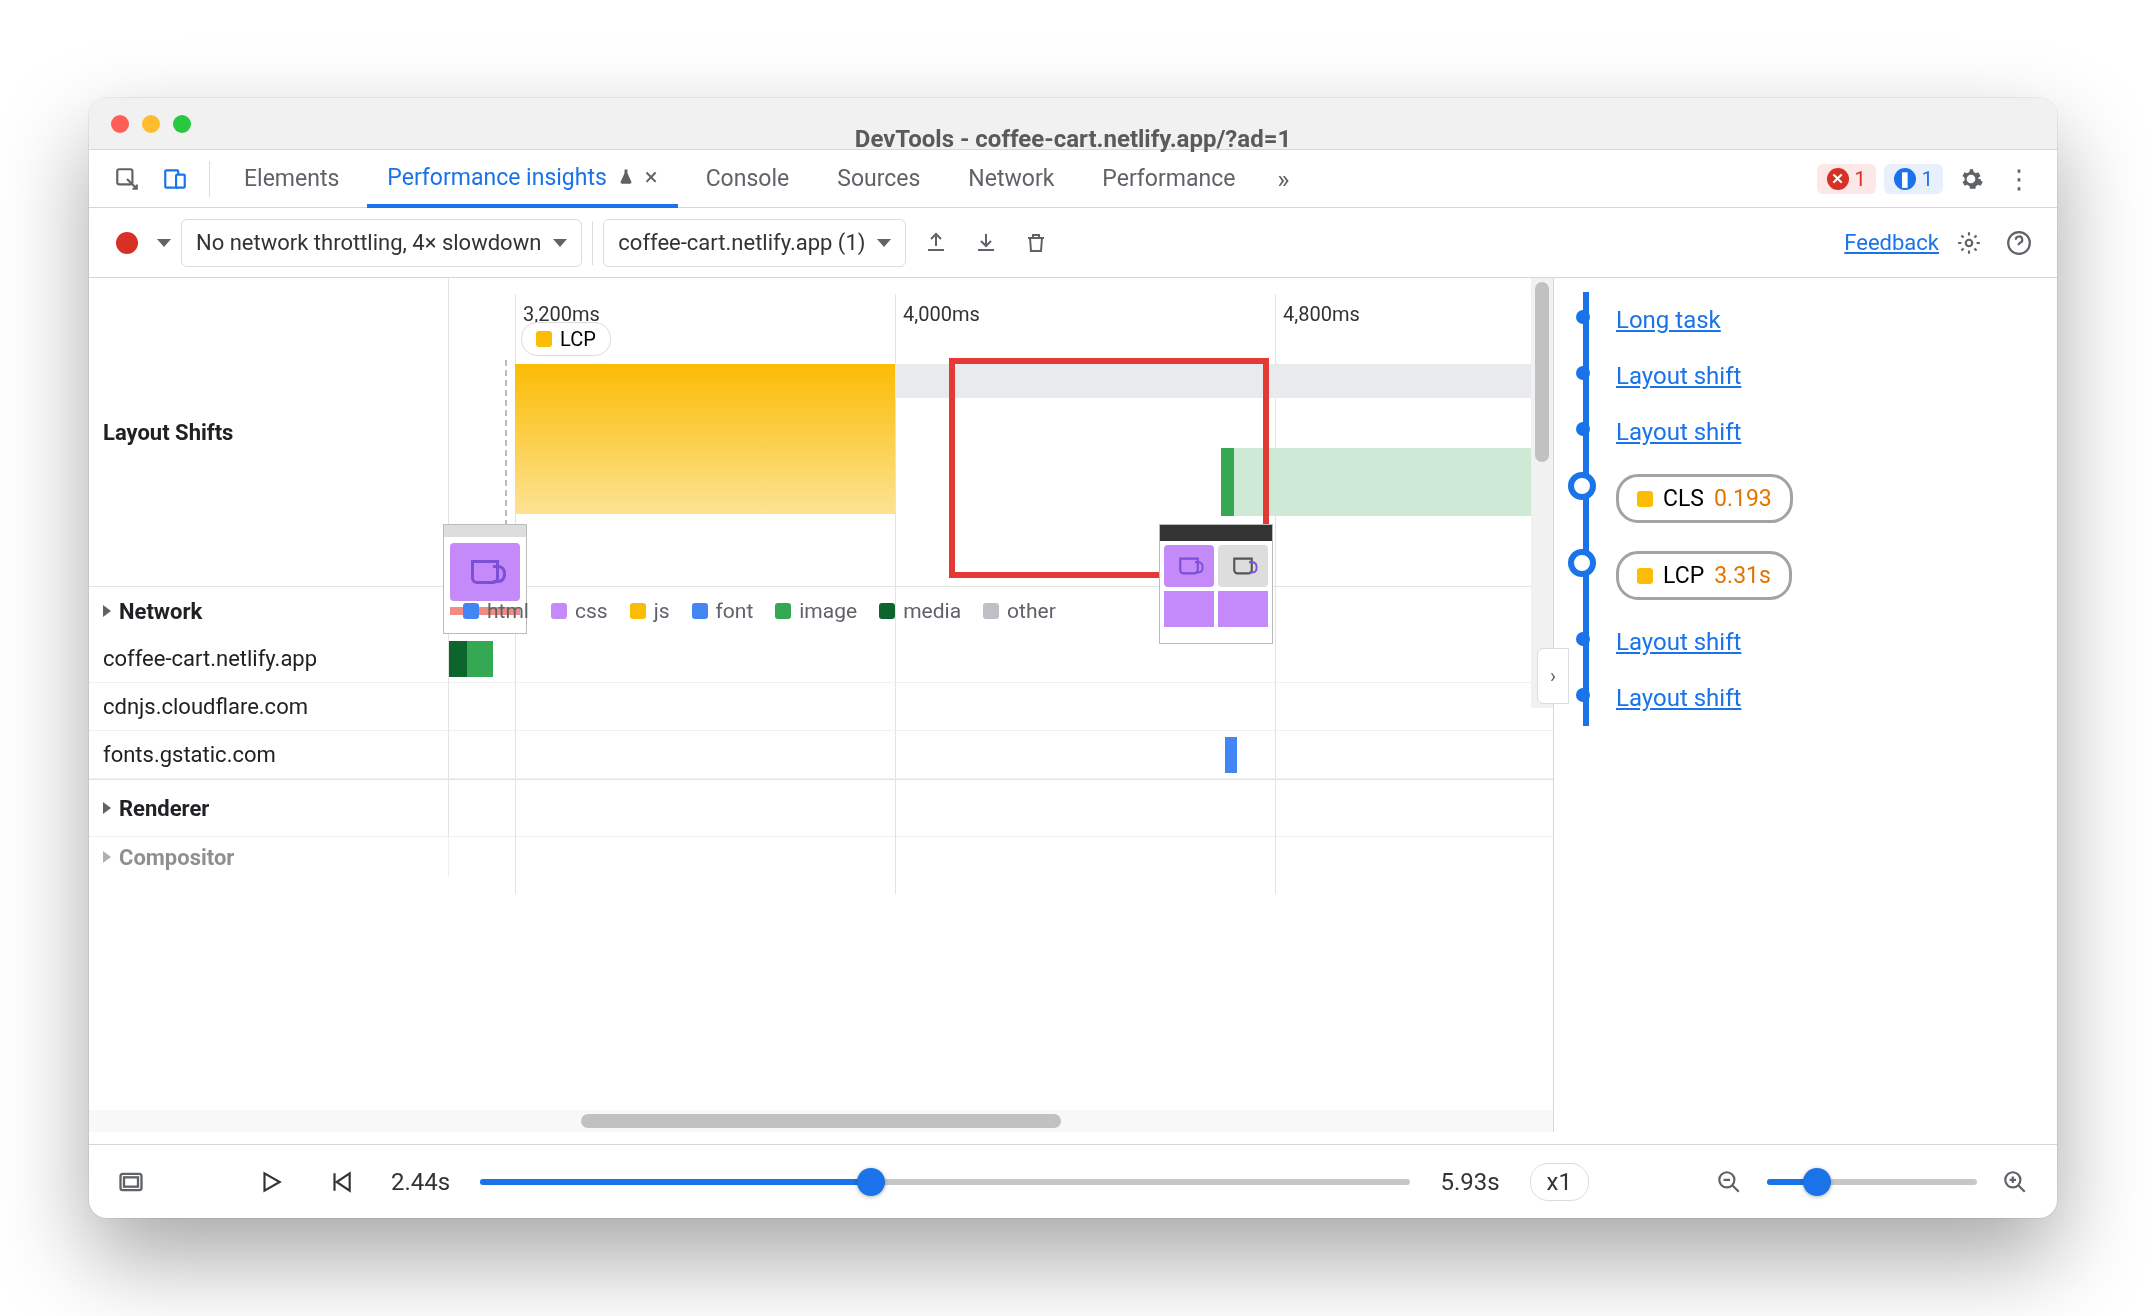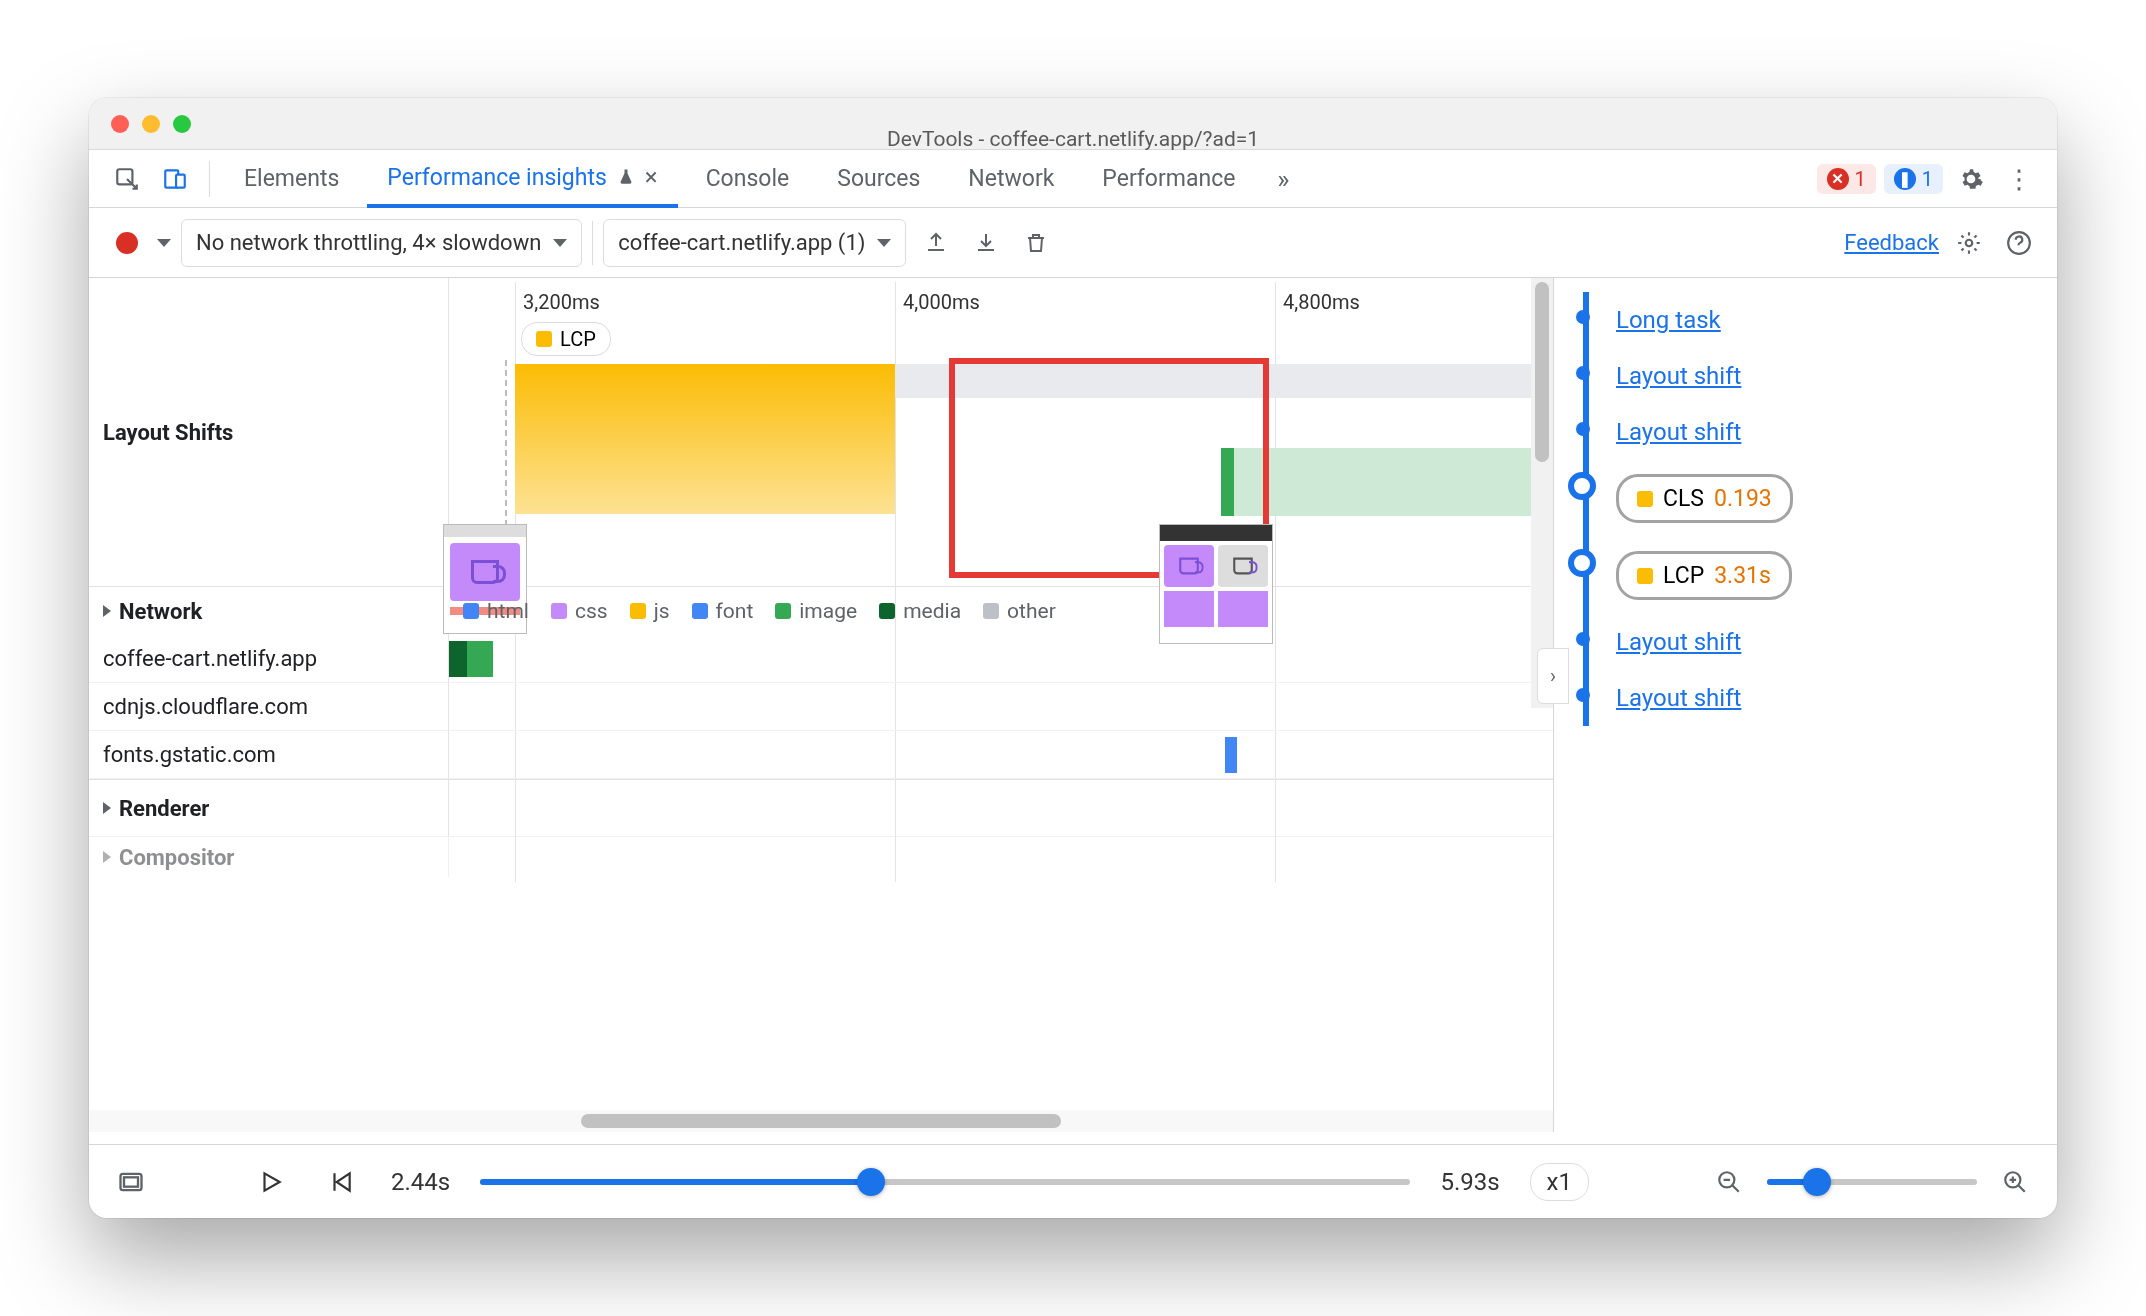--- a/index.html
+++ b/index.html
@@ -2,21 +2,21 @@
 <html><head>
 <meta charset="utf-8">
 <style>
   * { box-sizing: border-box; margin: 0; padding: 0; font-family: -apple-system, BlinkMacSystemFont, "Segoe UI", Roboto, sans-serif; }
   body { background: #fff; width: 2146px; height: 1316px; display:flex; align-items:center; justify-content:center;}
   .shadow-wrap { width: 1968px; height:1120px; border-radius:18px; box-shadow: 0 40px 90px rgba(0,0,0,0.35), 0 0 0 1px rgba(0,0,0,0.06); background:#fff; overflow:hidden; display:flex; flex-direction:column;}
   .titlebar { height:52px; background:#f1f1f1; border-bottom:1px solid #d9d9d9; display:flex; align-items:center; position:relative;}
   .traffic { display:flex; gap:13px; margin-left:22px;}
   .dot { width:18px; height:18px; border-radius:50%;}
   .dot.r{background:#ff5f57;} .dot.y{background:#febc2e;} .dot.g{background:#28c840;}
-  .title { position:absolute; left:50%; transform:translateX(-50%); font-size:21px; font-weight:400; color:#5a5a5a;margin-top:31px;}
+  .title { position:absolute; left:50%; transform:translateX(-50%); font-size:24px; font-weight:700; color:#5a5a5a;margin-top:31px;}
   .toolbar1 { height:58px; border-bottom:1px solid #d6d6d6; display:flex; align-items:center; padding:0 18px; gap:8px; font-size:23px; color:#5f6368;}
   .toolbar1 .tab { padding:0 20px; height:100%; display:flex; align-items:center; cursor:pointer; gap:10px;}
   .toolbar1 .tab.active { color:#1a73e8; border-bottom:4px solid #1a73e8; margin-bottom:-1px;}
   .flask{width:18px;height:18px;}
   .icon-btn { width:40px; height:40px; display:flex; align-items:center; justify-content:center; color:#5f6368; border-radius:4px;}
   .spacer{flex:1;}
   .badge { display:flex; align-items:center; gap:6px; font-size:20px; padding:3px 10px; border-radius:6px; background:#fce8e6; color:#d93025;}
   .badge.blue{background:#e8f0fe;color:#1a73e8;}
   .badge .circ{width:22px;height:22px;border-radius:50%;display:flex;align-items:center;justify-content:center;color:#fff;font-size:15px;font-weight:700;}
   .badge .circ.r{background:#d93025;} .badge .circ.b{background:#1a73e8;}
@@ -197,21 +197,21 @@
     </div>
   </div>
 
   <div class="main">
     <div class="left">
       <div class="timeline-area">
 
         <div class="big-area">
           <div class="row-label bold">Layout Shifts</div>
           <div class="content">
-            <div class="ruler" style="position:absolute;left:0;right:0;top:4px;border:none;">
+            <div class="ruler" style="position:absolute;left:0;right:0;top:16px;border:none;">
               <div class="tick" style="left:66px;"></div>
               <div class="tick" style="left:446px;"></div>
               <div class="tick" style="left:826px;"></div>
               <span style="left:74px;">3,200ms</span>
               <span style="left:454px;">4,000ms</span>
               <span style="left:834px;">4,800ms</span>
             </div>
             <div class="lcp-pill" style="left:72px;top:44px;">
               <span class="sq or"></span>
               <span>LCP</span>

